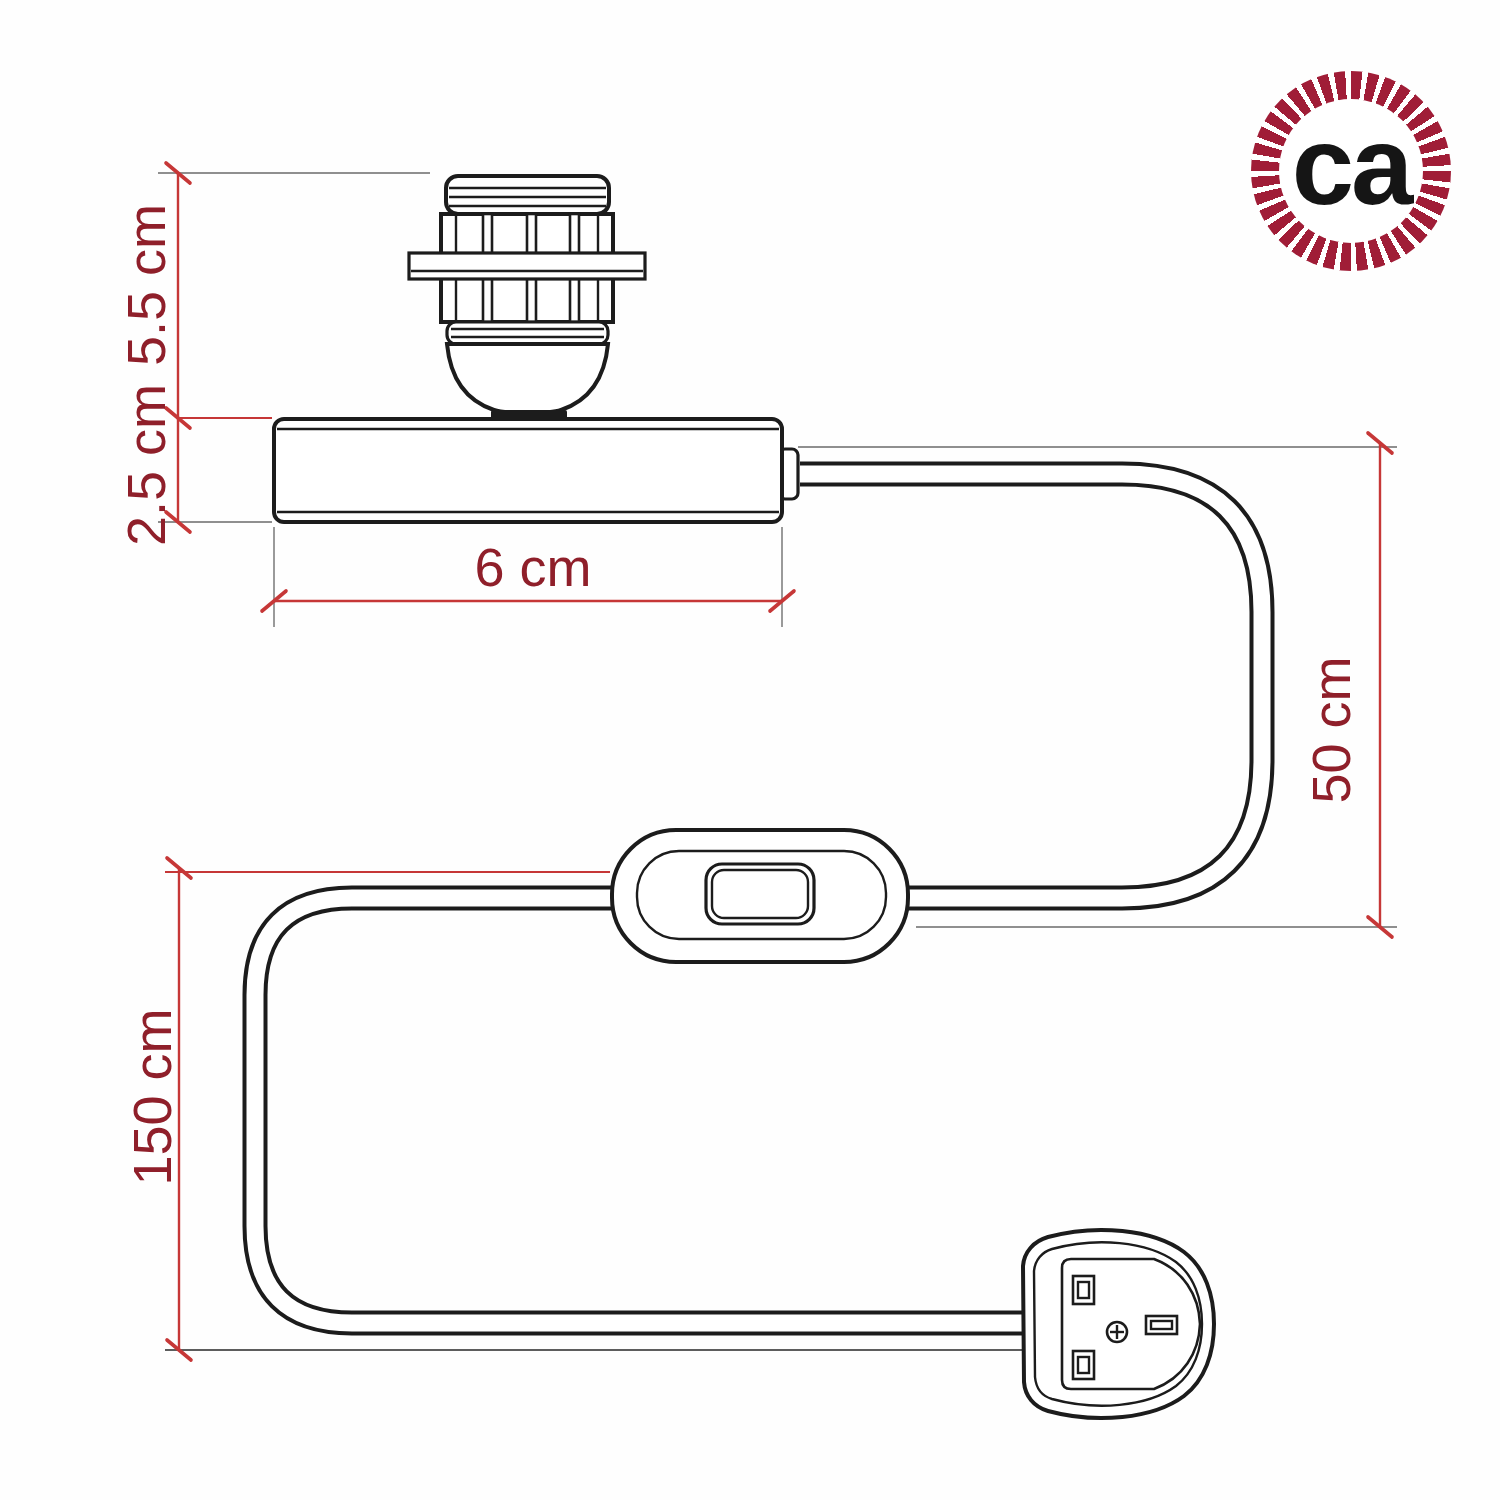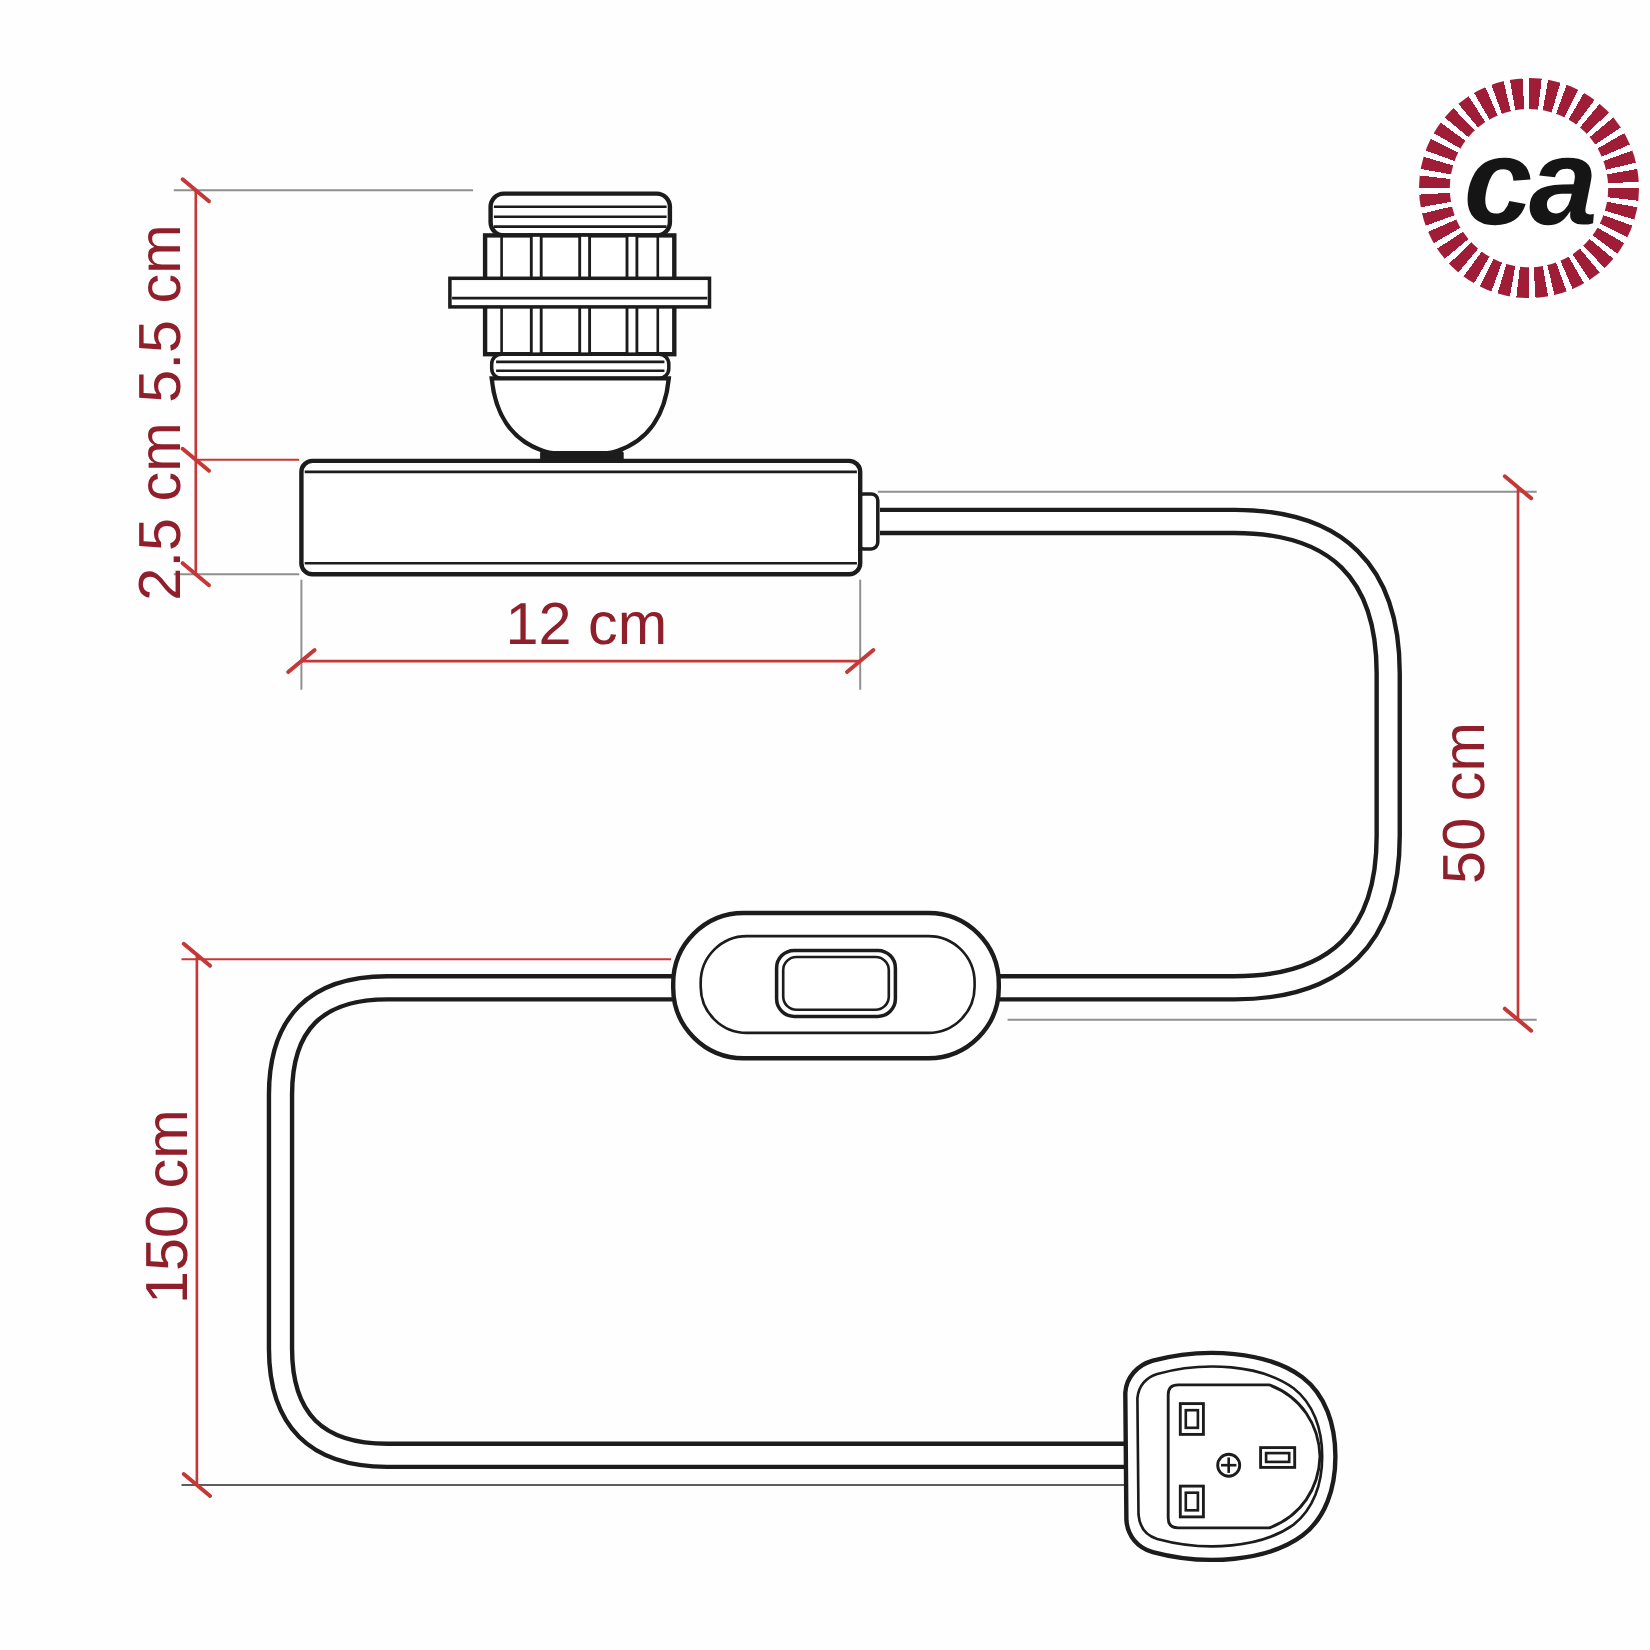--- a/index.html
+++ b/index.html
@@ -18,21 +18,21 @@
   .tick {stroke:var(--dimline);stroke-width:3.6;stroke-linecap:round;}
   .ext  {stroke:var(--extline);fill:none;stroke-width:1.8;}
   .ext-dark{stroke:#5d5d5d;fill:none;stroke-width:1.8;}
   .ext-red {stroke:var(--dimline);fill:none;stroke-width:1.8;}
 
   .dim-label{position:absolute;color:var(--dimtext);font-size:54px;line-height:1;
              white-space:nowrap;transform:translate(-50%,-50%);}
   .dim-label.vertical{transform:translate(-50%,-50%) rotate(-90deg);}
 
   
-  .logo{position:absolute;left:1290px;top:71px;width:200px;height:200px;font-style:italic;}
+  .logo{position:absolute;left:1251px;top:71px;width:200px;height:200px;}
   .logo-ring{position:absolute;inset:0;border-radius:50%;
              background:repeating-conic-gradient(var(--logoring) 0deg 6.6deg,#ffffff 6.6deg 10deg);}
   .logo-hole{position:absolute;inset:28px;border-radius:50%;background:#ffffff;}
   .logo-text{position:absolute;inset:0;display:flex;align-items:center;justify-content:center;
              font-weight:bold;font-size:112px;letter-spacing:-3px;color:var(--logotext);
              transform:translateY(-6px);}
 </style>
 </head>
 <body>
 
@@ -132,21 +132,21 @@
       <rect x="1146" y="1316" width="31" height="18" class="s-bar"></rect>
       <rect x="1151" y="1321" width="21" height="8" class="s-thin" fill="none"></rect>
       <circle cx="1117" cy="1332" r="10" class="s-bar"></circle>
       <line x1="1110" y1="1332" x2="1124" y2="1332" class="s-thin"></line>
       <line x1="1117" y1="1325" x2="1117" y2="1339" class="s-thin"></line>
     </g>
   </svg>
 
   <div class="dim-label vertical" style="left:146px;top:285px;">5.5 cm</div>
   <div class="dim-label vertical" style="left:146px;top:465px;">2.5 cm</div>
-  <div class="dim-label" style="left:533px;top:567px;">12 cm</div>
+  <div class="dim-label" style="left:533px;top:567px;">6 cm</div>
   <div class="dim-label vertical" style="left:1331px;top:730px;">50 cm</div>
   <div class="dim-label vertical" style="left:152px;top:1097px;">150 cm</div>
 
   <div class="logo">
     <div class="logo-ring"></div>
     <div class="logo-hole"></div>
     <div class="logo-text">ca</div>
   </div>
 
 </div>

